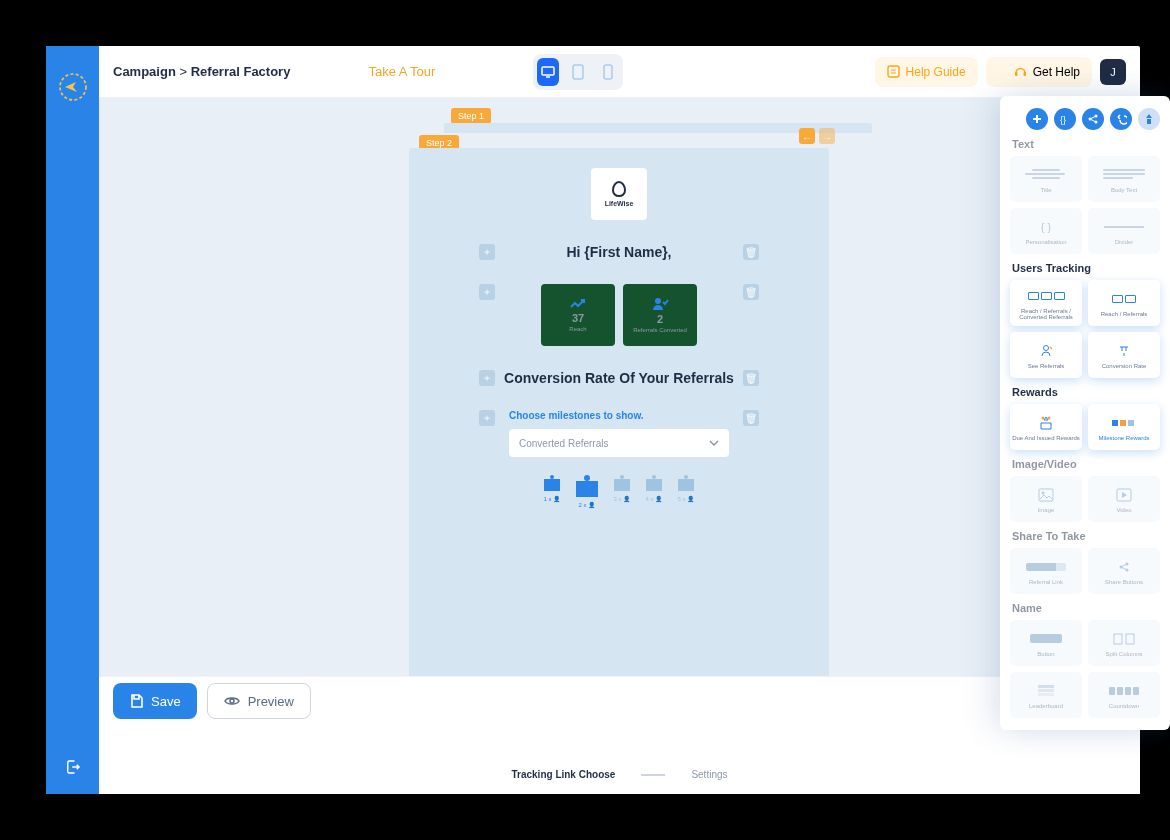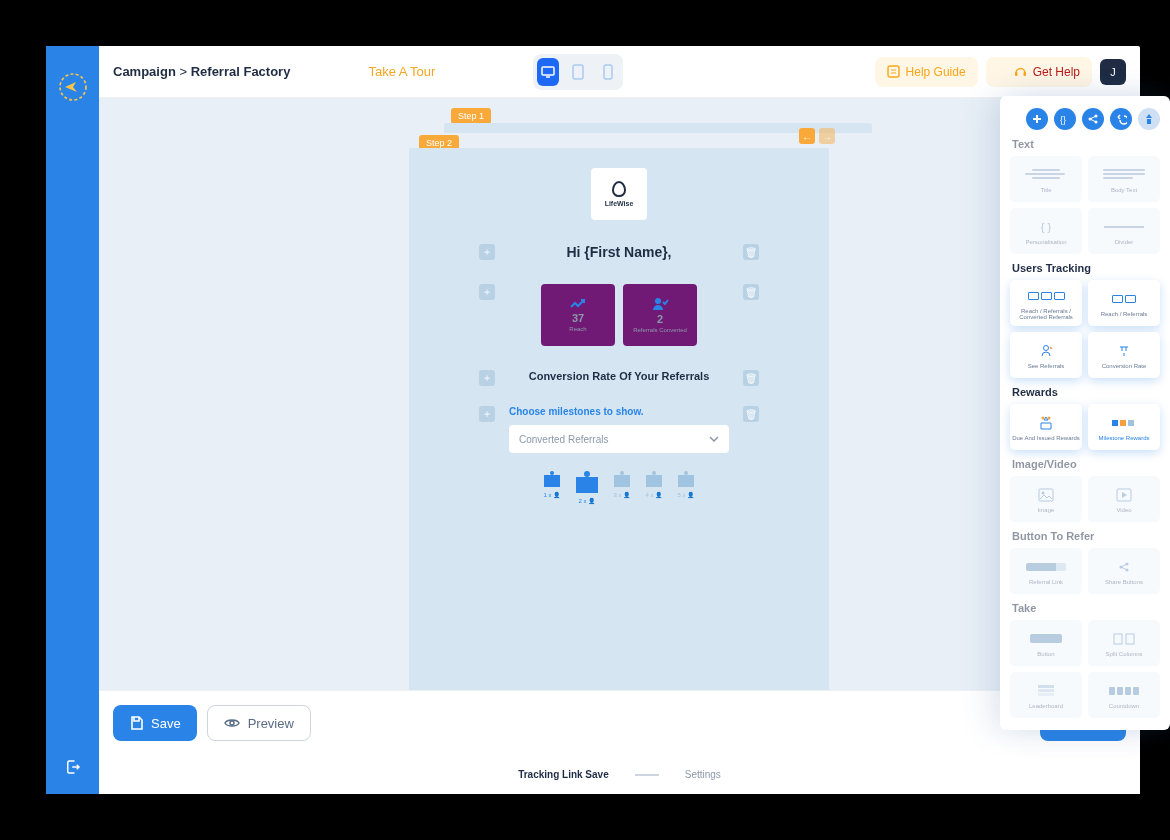--- a/index.html
+++ b/index.html
@@ -13,55 +13,55 @@
   .breadcrumb { font-size:13px; font-weight:700; color:#1f2c44;}
   .breadcrumb .sep { font-weight:400; padding:0 0px;}
   .take-tour { margin-left:78px; color:#f5a623; font-size:13px; font-weight:500;}
   .devices { display:flex; gap:8px; align-items:center; margin-left:98px; background:#eef2f7; border-radius:8px; padding:4px;}
   .devices .dev { width:22px; height:28px; border-radius:6px; display:flex; align-items:center; justify-content:center; opacity:.35;}
   .devices .dev.active{ background:#1d68f4; opacity:1;}
   .devices .dev svg{display:block;}
   .topbar .spacer{flex:1;}
   .btn-pill { height:30px; border-radius:8px; display:inline-flex; align-items:center; padding:0 12px; font-size:12px; gap:6px;}
   .help-guide { background:#fff6e5; color:#f9a61a; margin-right:8px;}
-  .get-help { background:#fff6e5; color:#b91c1c; margin-right:8px;padding-left:28px;}
+  .get-help { background:#fff6e5; color:#000000; margin-right:8px;padding-left:28px;}
   .avatar { width:26px; height:26px; border-radius:6px; background:#1f2c44; color:#fff; font-size:11px; display:flex; align-items:center; justify-content:center;}
   .main { flex:1; display:flex; }
   .canvas-area { flex:1; background:#e8eff6; position:relative; }
   .step1-tag { position:absolute; left:352px; top:10px; background:#f9a93a; color:#fff; font-size:9px; border-radius:3px; padding:3px 7px;}
   .step-stage{ position:absolute; left:345px; top:25px; width:428px; height:10px; background:#d5e6f2; border-radius:2px 2px 0 0;}
   .step2-tag{ position:absolute; left:320px; top:37px; background:#f9a93a; color:#fff; font-size:9px; border-radius:3px; padding:3px 7px;}
   .nav-chips{ position:absolute; left:700px; top:30px; display:flex; gap:4px;}
   .nav-chip{ width:16px;height:16px; border-radius:3px; display:flex;align-items:center;justify-content:center; font-size:10px;color:#fff;}
   .nav-chip.on{background:#f9a93a;} .nav-chip.off{background:#f9a93a; opacity:.45;}
   .page { position:absolute; left:310px; top:50px; width:420px; height:598px; background:#d5e6f2; border-radius:2px; padding-top:20px;}
   .logo-box { width:56px; height:52px; margin:0 auto; background:#fff; border-radius:4px; display:flex; flex-direction:column; align-items:center; justify-content:center; gap:3px;}
   .logo-box .drop{ width:14px;height:16px; border-radius:50% 50% 50% 50% / 60% 60% 40% 40%; border:2px solid #1f2c44;}
   .logo-box .txt{ font-size:7px; color:#1f2c44; font-weight:600;}
   .block{ position:relative; margin-top:24px; padding:0 64px;}
   .block .handle{ position:absolute; width:16px;height:16px; border-radius:3px; background:#b8d1e4; display:flex;align-items:center;justify-content:center; color:#fff; font-size:10px;}
   .handle.add{ left:70px;} .handle.del{ right:70px;}
   .greet{ text-align:center; font-size:14px; font-weight:700; color:#1f2c44;}
   .stats-row{ display:flex; gap:8px; justify-content:center; margin-top:16px;}
-  .stat-card{ width:74px; height:62px; background:#701a75; border-radius:4px; display:flex; flex-direction:column; align-items:center; justify-content:center; gap:2px;}
+  .stat-card{ width:74px; height:62px; background:#14532d; border-radius:4px; display:flex; flex-direction:column; align-items:center; justify-content:center; gap:2px;}
   .stat-card svg{display:block;}
   .stat-card .num{ font-size:11px; font-weight:700; color:#8c98aa;}
   .stat-card .lbl{ font-size:6px; color:#8c98aa;}
-  .conv-title{ text-align:center; font-size:11px; font-weight:700; color:#1f2c44; margin-top:8px;}
+  .conv-title{ text-align:center; font-size:14px; font-weight:700; color:#1f2c44; margin-top:8px;}
   .gauge-wrap{ display:flex; justify-content:center; margin-top:6px;}
   .gauge{ position:relative; width:76px; height:48px;}
   .gauge .pct{ position:absolute; left:0; right:0; top:22px; text-align:center; font-size:12px; font-weight:700; color:#1f2c44;}
   .mile-title{ font-size:10px; font-weight:700; color:#2a84e7; margin-top:6px; margin-left:36px;}
   .select{ margin:8px 36px 0 36px; background:#fff; border-radius:4px; height:28px; display:flex; align-items:center; justify-content:space-between; padding:0 10px; font-size:10px; color:#8c98aa;}
   .gifts{ display:flex; gap:10px; justify-content:center; margin-top:14px;}
   .gift{display:flex;flex-direction:column;align-items:center;gap:2px;}
   .gift svg{display:block;}
   .gift .g-lbl{ font-size:6px; color:#2a84e7;}
   .gift.dim .g-lbl{color:#a0c3e0;}
-  .footer-bar{ position:absolute; bottom:0; left:0; right:0; height:104px; background:#fff; display:flex; align-items:flex-start; padding:14px 14px 0 14px; border-top:1px solid #eef0f4;}
+  .footer-bar{ position:absolute; bottom:0; left:0; right:0; height:118px; background:#fff; display:flex; align-items:flex-start; padding:6px 14px 0 14px; border-top:1px solid #eef0f4;}
   .btn{ height:36px; border-radius:8px; display:inline-flex; align-items:center; padding:0 16px; font-size:13px; gap:8px;}
   .btn-save{ background:#2a84e7; color:#fff; margin-right:10px;}
   .btn-preview{ border:1px solid #cfd5e0; color:#5a6b86; background:#fff;}
   .btn-next{ background:#2a84e7; color:#fff; width:86px; height:36px; justify-content:center; font-size:13px; border-radius:8px;}
   .footer-tabs{ position:absolute; bottom:14px; left:0; right:0; display:flex; justify-content:center; gap:26px; font-size:10px; align-items:center;}
   .footer-tabs .t1{ color:#1f2c44; font-weight:700;}
   .footer-tabs .dash{ width:24px;height:2px;background:#cfd5e0;}
   .footer-tabs .t2{ color:#8c98aa;}
   
   .right-panel{ position:absolute; right:-30px; top:50px; width:170px; background:#fff; border-radius:6px; box-shadow:-12px 0 30px rgba(60,100,160,.12), 12px 0 30px rgba(60,100,160,.12); padding:12px 10px;}
@@ -260,21 +260,21 @@
           <span class="btn btn-preview">
             <svg width="16" height="12">
                 <path fill="none" stroke="#5a6b86" stroke-width="1.5" d="M1 6 C3 2 13 2 15 6 C13 10 3 10 1 6z"></path>
                 <circle cx="8" cy="6" r="2" fill="none" stroke="#5a6b86" stroke-width="1.5"></circle>
               </svg>
             <span>Preview</span>
           </span>
           <span style="flex:1;"></span>
           <span class="btn btn-next">Next</span>
           <div class="footer-tabs">
-            <span class="t1">Tracking Link Save</span>
+            <span class="t1">Tracking Link Choose</span>
             <span class="dash"></span>
             <span class="t2">Settings</span>
           </div>
         </div>
       </div>
 
       <div class="right-panel">
         <div class="rp-tools">
           <span class="rp-tool">
               <svg width="12" height="12">
@@ -423,21 +423,21 @@
               <div class="mini">
                 <svg width="16" height="14">
                   <rect x="1" y="1" width="14" height="12" rx="1" fill="none" stroke="#7fa3c8"></rect>
                   <path d="M6 4l5 3-5 3z" fill="#7fa3c8"></path>
                 </svg>
               </div>
               <span class="mini-lbl">Video</span>
             </div>
         </div>
 
-        <div class="rp-head dim">Button To Refer</div>
+        <div class="rp-head dim">Share To Take</div>
         <div class="rp-grid">
           <div class="rp-item op05">
               <div class="mini">
                 <div class="mini-pbar">
                   <span style="flex:3;background:#7fa3c8;"></span>
                   <span style="flex:1;background:#c4d6ea;"></span>
                 </div>
               </div>
               <span class="mini-lbl">Referral Link</span>
             </div>
@@ -447,21 +447,21 @@
                   <circle cx="4" cy="7" r="1.5" fill="#7fa3c8"></circle>
                   <circle cx="10" cy="4" r="1.5" fill="#7fa3c8"></circle>
                   <circle cx="10" cy="10" r="1.5" fill="#7fa3c8"></circle>
                   <path stroke="#7fa3c8" d="M5 6.5L9 4.5M5 7.5L9 9.5"></path>
                 </svg>
               </div>
               <span class="mini-lbl">Share Buttons</span>
             </div>
         </div>
 
-        <div class="rp-head dim">Take</div>
+        <div class="rp-head dim">Name</div>
         <div class="rp-grid">
           <div class="rp-item op05">
               <div class="mini">
                 <div style="width:32px;height:9px;background:#7fa3c8;border-radius:2px;"></div>
               </div>
               <span class="mini-lbl">Button</span>
             </div>
           <div class="rp-item op05">
               <div class="mini">
                 <svg width="22" height="12">

